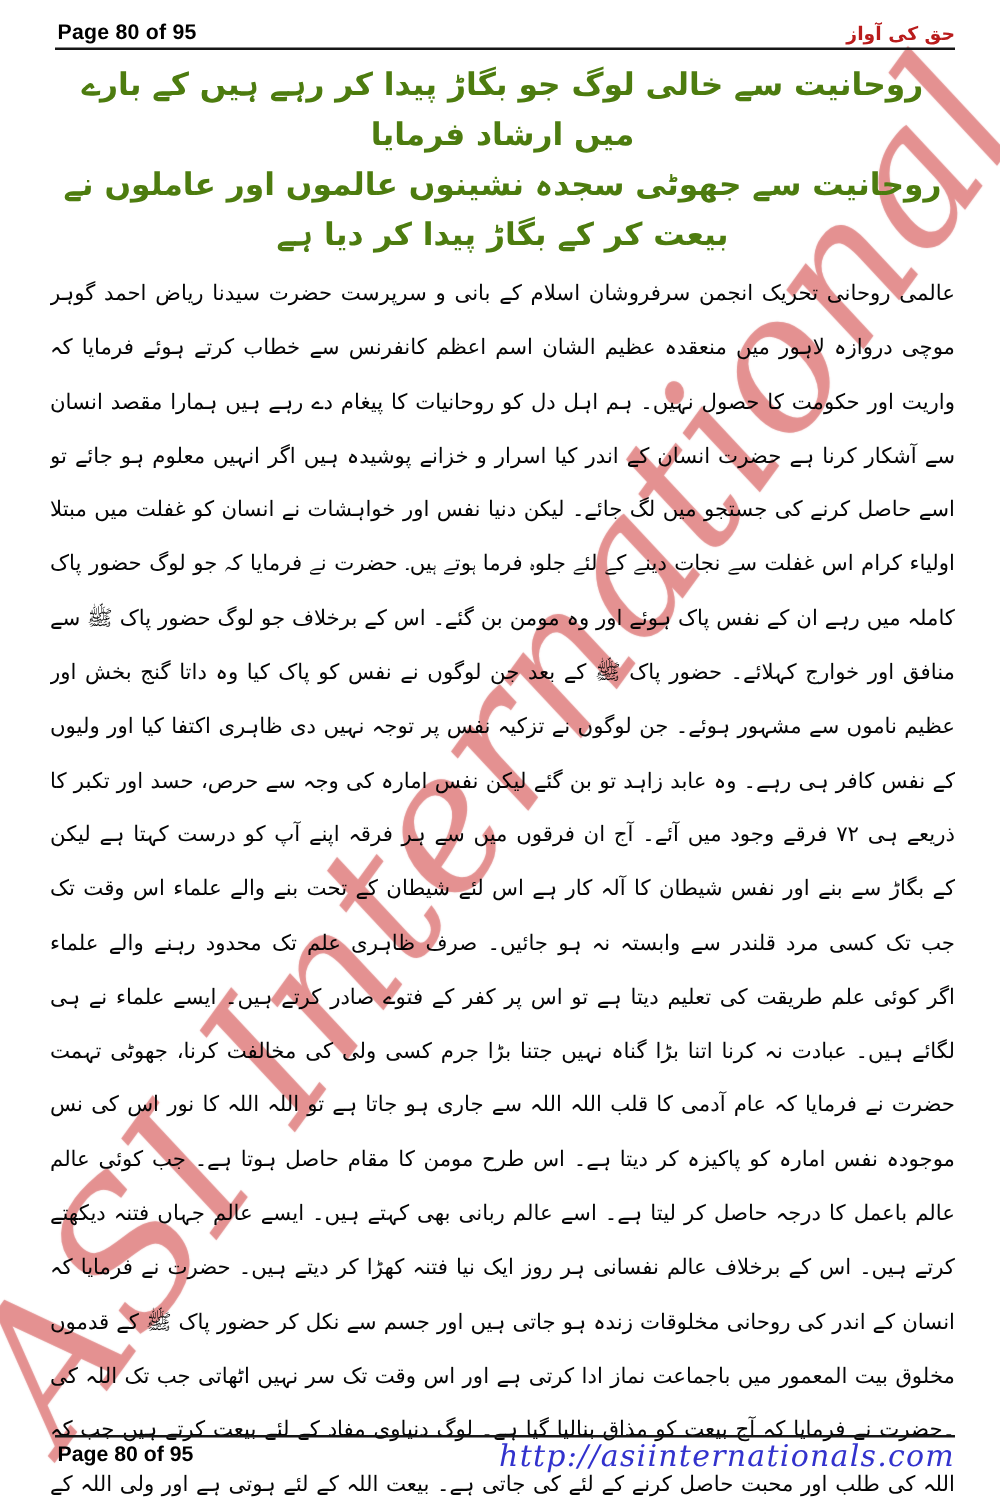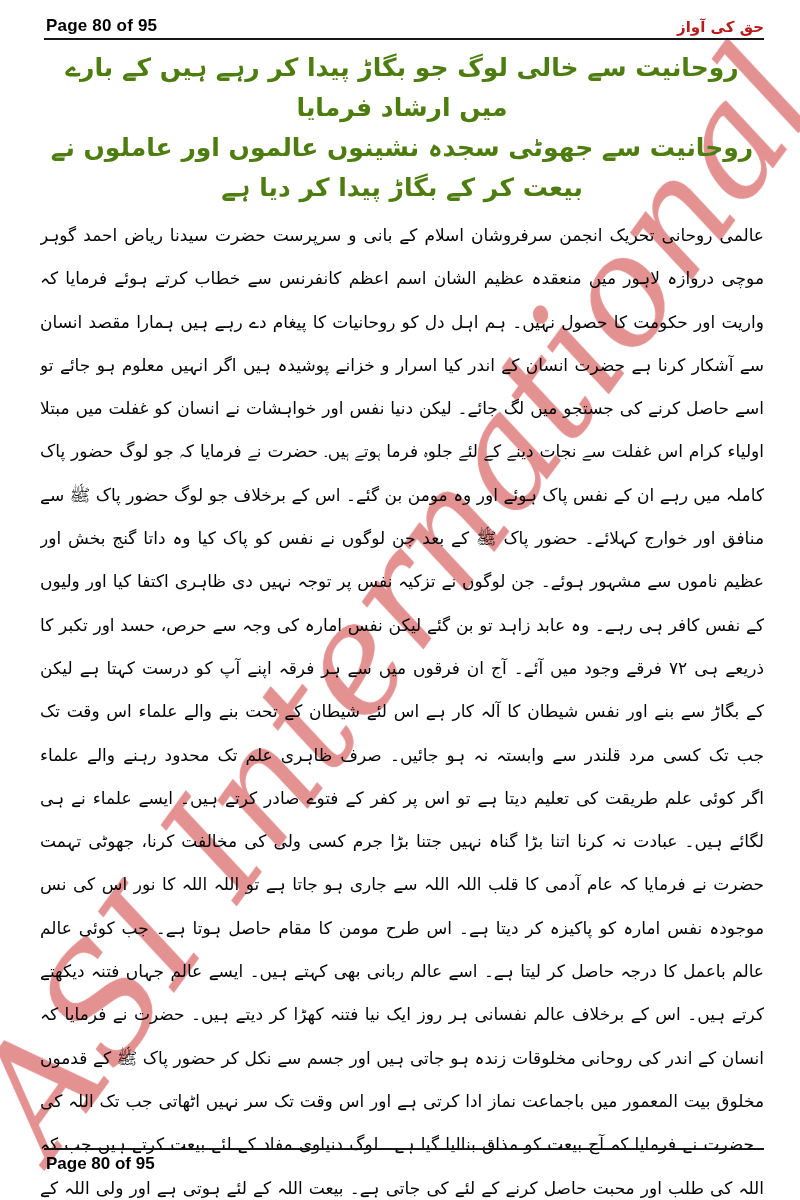--- a/index.html
+++ b/index.html
@@ -101,15 +101,16 @@
       <div class="bl">انسان کے اندر کی روحانی مخلوقات زندہ ہو جاتی ہیں اور جسم سے نکل کر حضور پاک ﷺ کے قدموں میں پہنچ جاتی ہیں۔ یہ</div>
       <div class="bl">مخلوق بیت المعمور میں باجماعت نماز ادا کرتی ہے اور اس وقت تک سر نہیں اٹھاتی جب تک اللہ کی جانب سے جواب نہ آجائے</div>
       <div class="bl">۔حضرت نے فرمایا کہ آج بیعت کو مذاق بنالیا گیا ہے۔ لوگ دنیاوی مفاد کے لئے بیعت کرتے ہیں جب کہ بیعت صرف</div>
       <div class="bl">اللہ کی طلب اور محبت حاصل کرنے کے لئے کی جاتی ہے۔ بیعت اللہ کے لئے ہوتی ہے اور ولی اللہ کے ہاتھ پر کی جاتی ہے۔</div>
     </div>
   </div>
 
   <div class="rule bottom"></div>
   <div class="footer">
     <div class="ftr-page">Page 80 of 95</div>
+    <a href="#" class="ftr-url">http://asiinternationals.com</a>
   </div>
 
 </div>
 
 </body></html>

